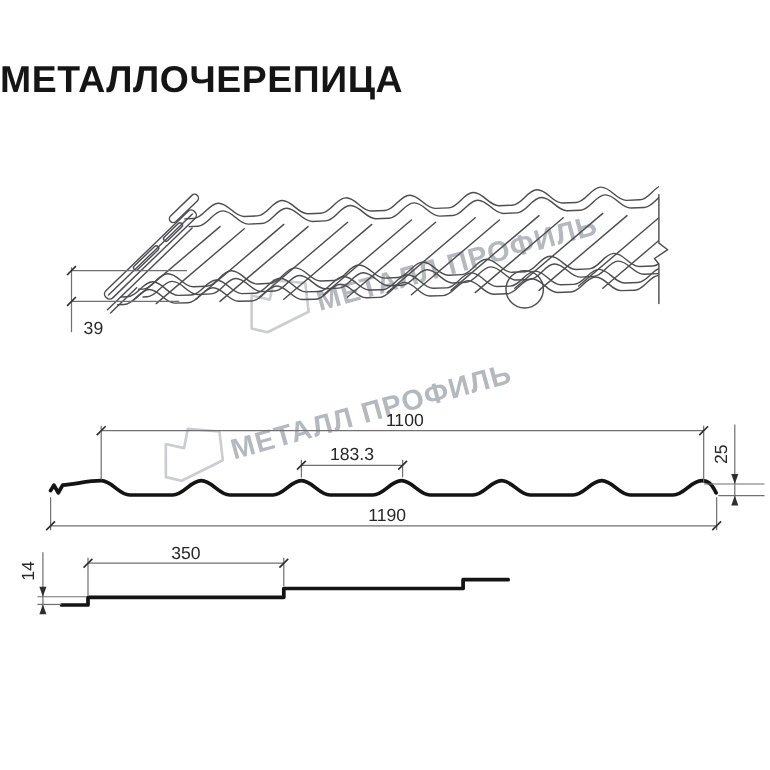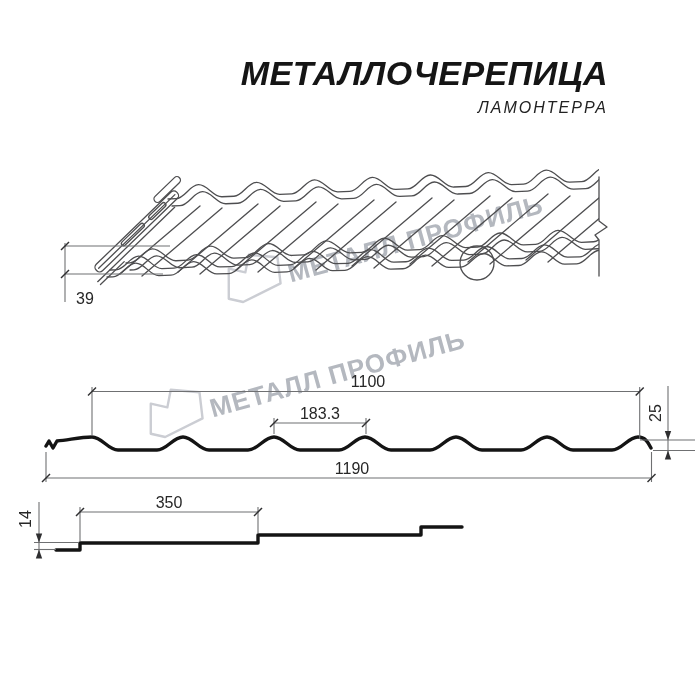--- a/index.html
+++ b/index.html
@@ -1,20 +1,20 @@
 <!DOCTYPE html>
 <html><head>
 <meta charset="utf-8">
 <style>
   html,body{margin:0;padding:0;background:#ffffff;}
   .canvas{
     position:relative;width:700px;height:700px;background:#ffffff;overflow:hidden;
     font-family:"Liberation Sans",sans-serif;
   }
-  .titlebar{position:absolute;top:56px;left:0;width:608px;text-align:right;z-index:2;font-style:italic;}
+  .titlebar{position:absolute;top:56px;left:0;width:608px;text-align:left;z-index:2;}
   .title{
     font-size:34px;font-weight:bold;letter-spacing:.5px;color:#151515;line-height:1.05;
   }
   .subtitle{
     margin-top:7px;font-size:16px;font-weight:normal;letter-spacing:2px;color:#222222;
   }
   svg.drawing{position:absolute;top:0;left:0;z-index:1;}
   .hairline{stroke:#6f7072;stroke-width:1.1;fill:none;}
   .sketch{stroke:#4e4e50;stroke-width:1.3;fill:none;stroke-linecap:round;stroke-linejoin:round;}
   .thick{stroke:#141414;stroke-width:3.4;fill:none;stroke-linecap:round;stroke-linejoin:round;}
@@ -24,21 +24,20 @@
   .wm-text{fill:#b4b8bf;font-size:26px;font-weight:bold;letter-spacing:1px;font-family:"Liberation Sans",sans-serif;}
   .wm-logo{stroke:#cbcdd3;stroke-width:2.4;fill:none;stroke-linejoin:round;}
 </style>
 </head>
 <body>
 
 <div class="canvas">
 
   <div class="titlebar">
     <div class="title">МЕТАЛЛОЧЕРЕПИЦА</div>
-    <div class="subtitle">ЛАМОНТЕРРА</div>
   </div>
 
   <svg class="drawing" width="700" height="700" viewBox="0 0 700 700">
     <defs>
       <clipPath id="perspClip">
           <rect x="58" y="164" width="541" height="132"></rect>
         </clipPath>
     </defs>
 
     <g>

